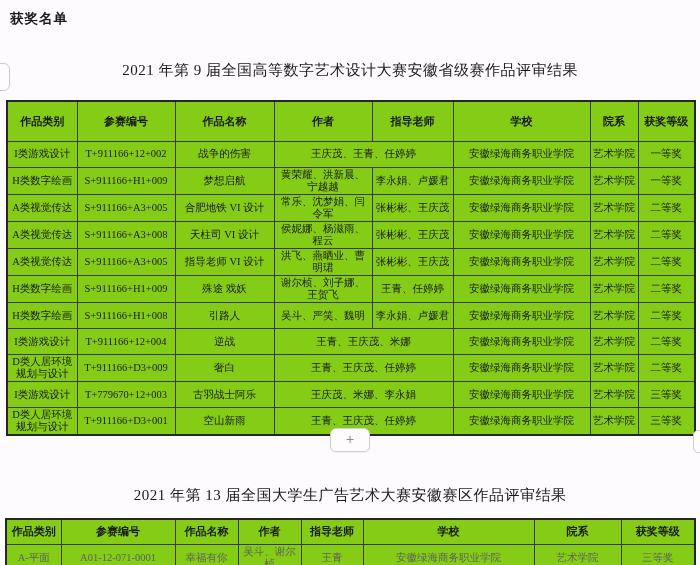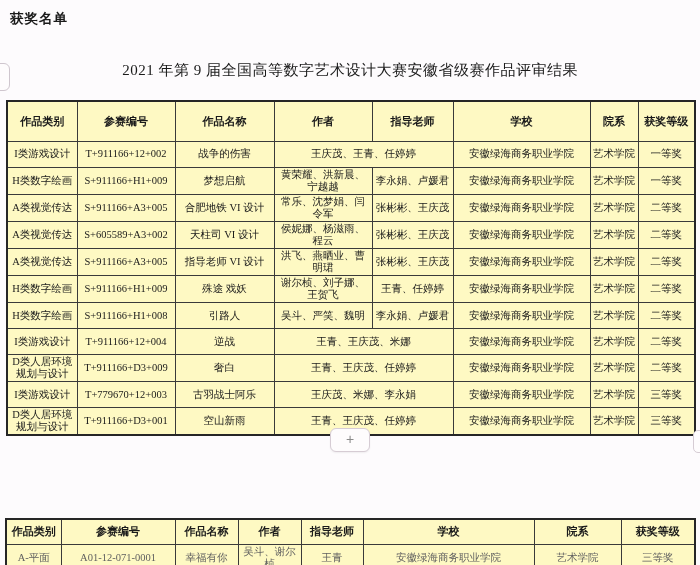--- a/index.html
+++ b/index.html
@@ -2,21 +2,21 @@
 <html><head>
 <meta charset="utf-8">
 <style>
   html,body{margin:0;padding:0;background:#ffffff;}
   body{font-family:"Liberation Serif","DejaVu Serif",serif;}
   #screen{position:relative;width:700px;height:565px;background:#fdfbfd;overflow:hidden;color:#1a1a1a;}
   .doc-label{position:absolute;left:10px;top:10px;font-size:13.5px;font-weight:bold;letter-spacing:1px;}
   .heading{position:absolute;left:0;width:100%;text-align:center;font-size:15px;font-weight:normal;letter-spacing:0.5px;}
   #heading1{top:61px;}
   #heading2{top:486px;}
-  table.doc-table{border-collapse:collapse;table-layout:fixed;position:absolute;border:2px solid #262626;background:#fef9c3;font-family:Liberation Serif, serif;}
+  table.doc-table{border-collapse:collapse;table-layout:fixed;position:absolute;border:2px solid #262626;background:#84cc16;font-family:Liberation Serif, serif;}
   #table1{left:6px;top:100px;width:688px;}
   #table2{left:5px;top:518px;width:689px;}
   .doc-table th,.doc-table td{border:1px solid #3a3a3a;text-align:center;vertical-align:middle;padding:1px 2px;font-size:10.5px;line-height:1.15;overflow:hidden;word-break:break-all;}
   .doc-table th{font-weight:bold;font-size:11px;}
   #table1 thead tr{height:40px;}
   #table1 tbody tr{height:26px;}
   #table2 thead tr{height:25px;}
   #table2 tbody tr{height:16px;}
   #table2 tbody td{color:#5f5f5f;}
   .add-btn{position:absolute;left:330px;top:428px;width:38px;height:22px;border:1px solid #d6ccd4;border-radius:6px;background:#fefcfd;color:#8a8a8a;font-size:14px;line-height:20px;text-align:center;font-family:"Liberation Sans",sans-serif;cursor:pointer;box-shadow:0 1px 2px rgba(0,0,0,0.06);}
@@ -82,21 +82,21 @@
           <td>S+911166+A3+005</td>
           <td>合肥地铁 VI 设计</td>
           <td>常乐、沈梦娟、闫令军</td>
           <td>张彬彬、王庆茂</td>
           <td>安徽绿海商务职业学院</td>
           <td>艺术学院</td>
           <td>二等奖</td>
         </tr>
         <tr>
           <td>A类视觉传达</td>
-          <td>S+605589+A3+002</td>
+          <td>S+911166+A3+008</td>
           <td>天柱司 VI 设计</td>
           <td>侯妮娜、杨滋雨、程云</td>
           <td>张彬彬、王庆茂</td>
           <td>安徽绿海商务职业学院</td>
           <td>艺术学院</td>
           <td>二等奖</td>
         </tr>
         <tr>
           <td>A类视觉传达</td>
           <td>S+911166+A3+005</td>
@@ -162,20 +162,21 @@
           <td>安徽绿海商务职业学院</td>
           <td>艺术学院</td>
           <td>三等奖</td>
         </tr>
       </tbody>
   </table>
 
   <div class="add-btn">+</div>
   <div class="edge-btn-right"></div>
 
+  <div id="heading2" class="heading">2021 年第 13 届全国大学生广告艺术大赛安徽赛区作品评审结果</div>
 
   <table id="table2" class="doc-table">
       <colgroup>
         <col style="width: 55px;">
         <col style="width: 114px;">
         <col style="width: 63px;">
         <col style="width: 63px;">
         <col style="width: 62px;">
         <col style="width: 171px;">
         <col style="width: 87px;">

